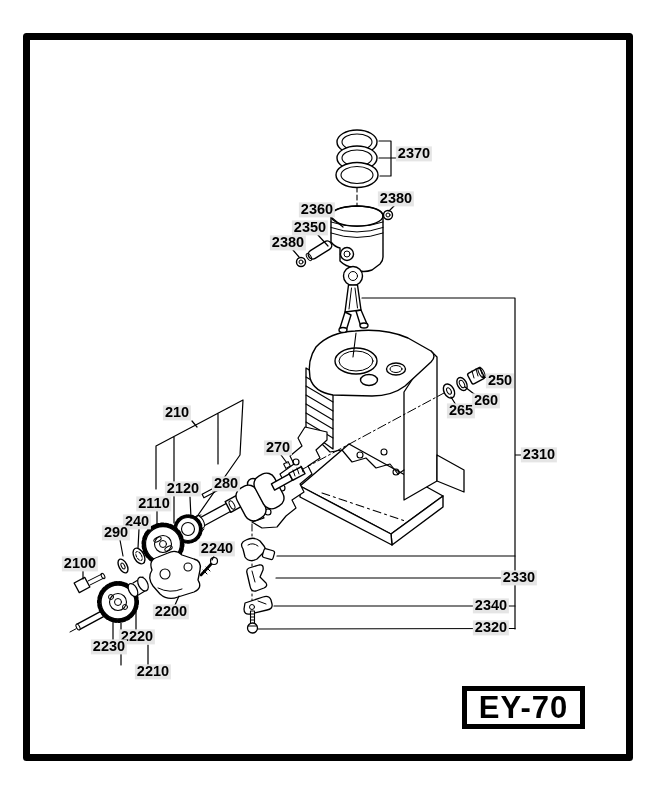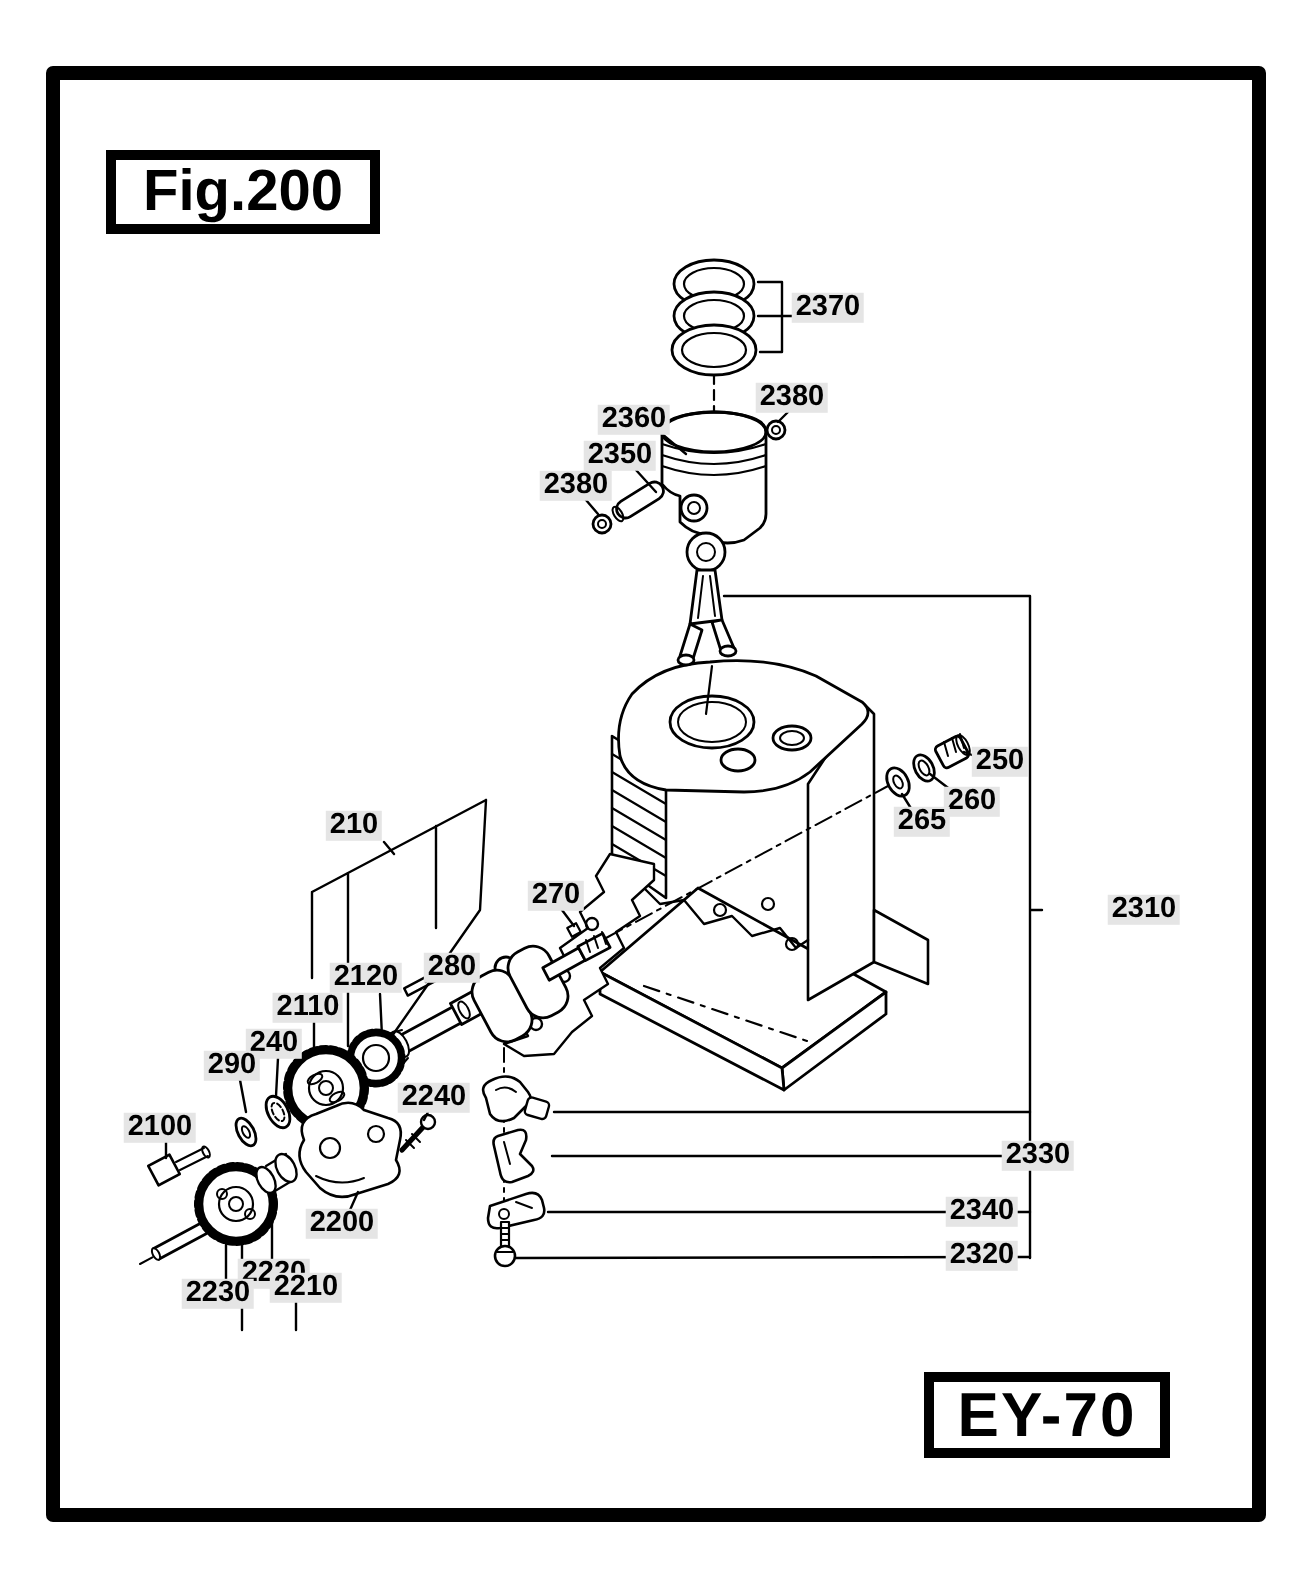--- a/index.html
+++ b/index.html
@@ -259,48 +259,45 @@
 
     <path d="M214,556 L212,560"></path>
     <path d="M175,605 L179,596"></path>
 
     <path d="M136,630 L136,599"></path>
     <path d="M113,640 L113,622"></path>
     <path d="M121,623 L121,665 M148,645 L148,665"></path>
   </g>
 </svg>
 
-<div class="plate" id="fig-plate">
-  <span>Fig.200</span>
-</div>
 <div class="plate" id="model-plate">
   <span>EY-70</span>
 </div>
 
 <div id="labels-layer">
       <div class="part-label" style="left: 414px; top: 154px;">2370</div>
       <div class="part-label" style="left: 396px; top: 199px;">2380</div>
       <div class="part-label" style="left: 317px; top: 210px;">2360</div>
       <div class="part-label" style="left: 310px; top: 228px;">2350</div>
       <div class="part-label" style="left: 288px; top: 243px;">2380</div>
-      <div class="part-label" style="left: 539px; top: 455px; margin-left: 33px;">2310</div>
+      <div class="part-label" style="left: 539px; top: 455px;">2310</div>
       <div class="part-label" style="left: 500px; top: 381px;">250</div>
       <div class="part-label" style="left: 486px; top: 401px;">260</div>
       <div class="part-label" style="left: 461px; top: 411px;">265</div>
       <div class="part-label" style="left: 278px; top: 448px;">270</div>
       <div class="part-label" style="left: 177px; top: 413px;">210</div>
       <div class="part-label" style="left: 226px; top: 472px; margin-top: 12px;">280</div>
       <div class="part-label" style="left: 183px; top: 489px;">2120</div>
       <div class="part-label" style="left: 154px; top: 504px;">2110</div>
       <div class="part-label" style="left: 137px; top: 522px;">240</div>
       <div class="part-label" style="left: 116px; top: 533px;">290</div>
       <div class="part-label" style="left: 80px; top: 564px;">2100</div>
       <div class="part-label" style="left: 217px; top: 549px;">2240</div>
       <div class="part-label" style="left: 171px; top: 612px;">2200</div>
       <div class="part-label" style="left: 137px; top: 637px;">2220</div>
       <div class="part-label" style="left: 109px; top: 647px;">2230</div>
-      <div class="part-label" style="left: 153px; top: 644px;">2210</div>
+      <div class="part-label" style="left: 153px; top: 672px;">2210</div>
       <div class="part-label" style="left: 519px; top: 578px; text-align: center;">2330</div>
       <div class="part-label" style="left: 491px; top: 606px;">2340</div>
       <div class="part-label" style="left: 491px; top: 628px;">2320</div>
     </div>
 
 </div>
 
 </body></html>

